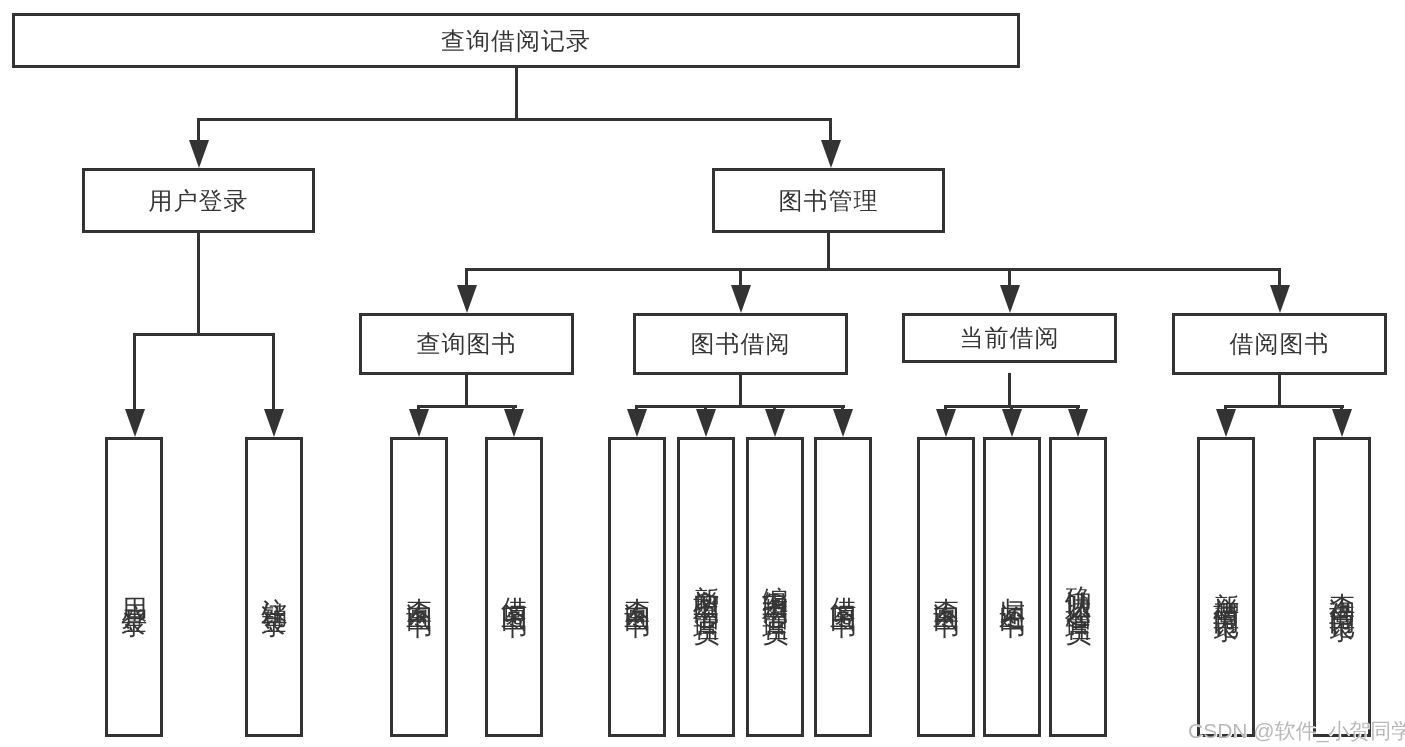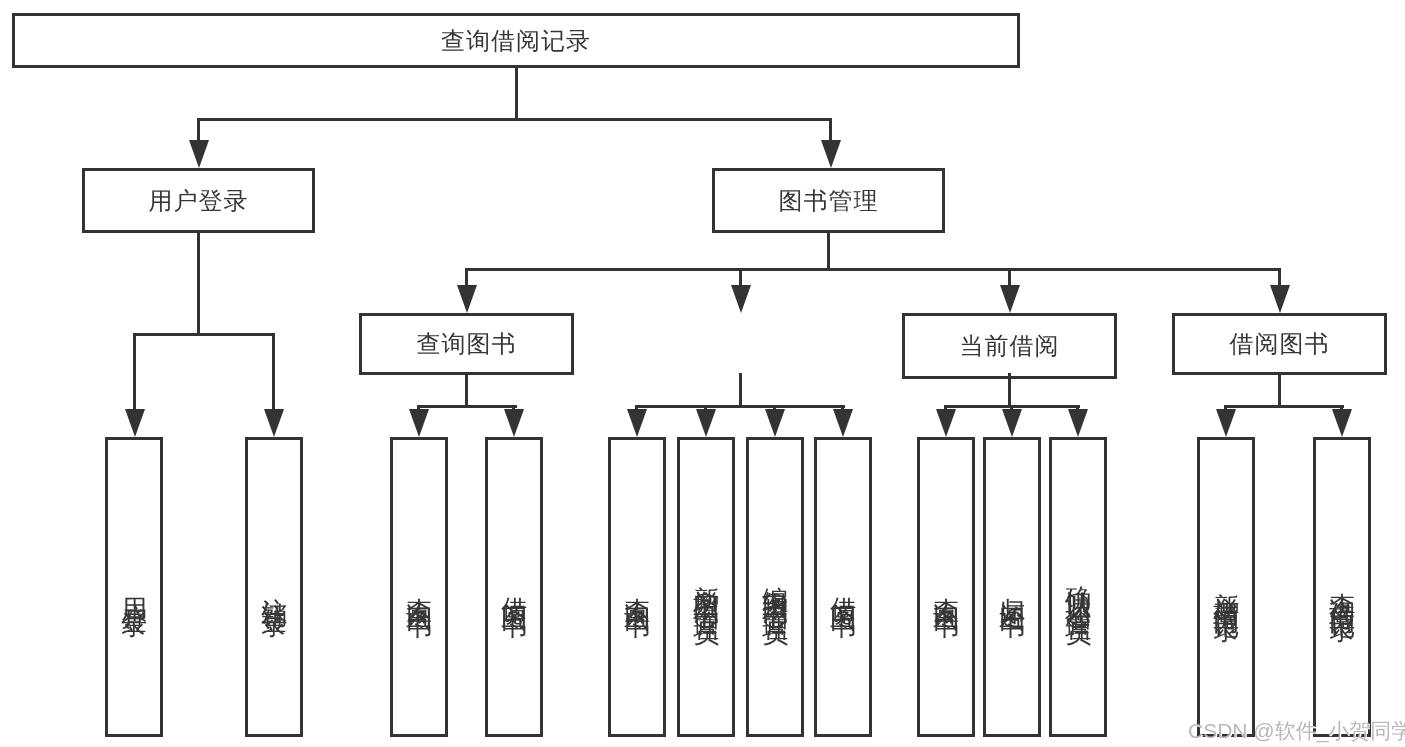--- a/index.html
+++ b/index.html
@@ -77,21 +77,24 @@
     <i class="vl" style="left:1278px; top:268px; height:22px;"></i>
     <i class="ar" style="left:457px; top:285px;"></i>
     <i class="ar" style="left:731px; top:285px;"></i>
     <i class="ar" style="left:1000px; top:285px;"></i>
     <i class="ar" style="left:1270px; top:285px;"></i>
   </div>
 
   <div class="box" style="left:359px; top:313px; width:215px; height:62px;">
     <span>查询图书</span>
   </div>
-  <div class="box" style="left:902px; top:313px; width:215px; height:66px;">
+  <div class="box" style="left:633px; top:313px; width:215px; height:62px;">
+    <span>图书借阅</span>
+  </div>
+  <div class="box" style="left:902px; top:313px; width:215px; height:50px;">
     <span>当前借阅</span>
   </div>
   <div class="box" style="left:1172px; top:313px; width:215px; height:62px;">
     <span>借阅图书</span>
   </div>
 
   <div>
     <i class="vl" style="left:465px; top:373px; height:34px;"></i>
     <i class="hl" style="left:417px; top:405px; width:100px;"></i>
     <i class="vl" style="left:417px; top:405px; height:8px;"></i>

